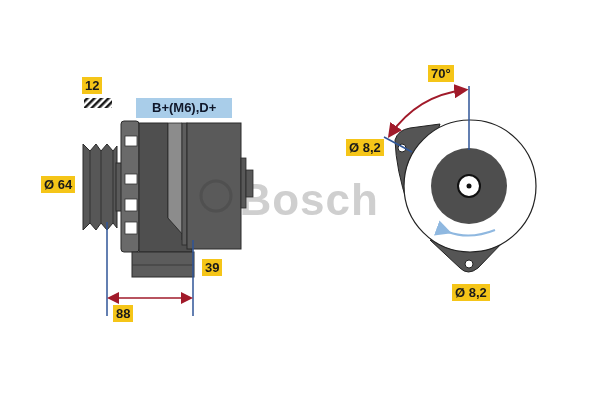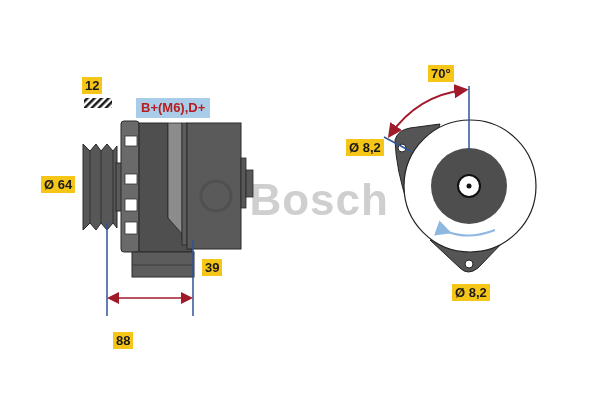--- a/index.html
+++ b/index.html
@@ -1,29 +1,29 @@
 <!DOCTYPE html>
 <html><head>
 <meta charset="utf-8">
 <style>
   html, body { margin: 0; padding: 0; background: #ffffff; }
   body { width: 600px; height: 400px; position: relative; overflow: hidden; font-family: "Liberation Sans", sans-serif; }
   .stage { position: absolute; left: 0; top: 0; width: 600px; height: 400px; }
   .tag { position: absolute; background: #f5c518; color: #1a1a1a; font-weight: bold; font-size: 13px; line-height: 17px; padding: 0 3px; white-space: nowrap; }
-  .tag-blue { position: absolute; background: #a9cde9; color: #b91c1c; font-weight: bold; font-size: 13px; line-height: 20px; padding: 0 5px; white-space: nowrap; }
+  .tag-blue { position: absolute; background: #a9cde9; color: #0f172a; font-weight: bold; font-size: 13px; line-height: 20px; padding: 0 16px; white-space: nowrap; }
   .watermark { position: absolute; color: #cfcfcf; font-weight: bold; font-size: 44px; line-height: 44px; letter-spacing: 1px; white-space: nowrap; }
   svg { position: absolute; left: 0; top: 0; }
 </style>
 </head>
 <body>
 
 <div class="stage">
 
   <div class="watermark" style="left:200px; top:178px;">
-    <span style="font-weight:normal;">©</span><span style="margin-left:16px;">Bosch</span>
+    <span style="font-weight:normal;">©</span><span style="margin-left:6px;">Bosch</span>
   </div>
 
   <svg width="600" height="400" viewBox="0 0 600 400">
     <defs>
       <pattern id="hatch" width="5" height="5" patternUnits="userSpaceOnUse" patternTransform="rotate(45)">
         <rect width="2.5" height="5" fill="#1a1a1a"></rect>
       </pattern>
       <marker id="arrRed" markerWidth="8" markerHeight="8" refX="6" refY="4" orient="auto">
         <path d="M0,0 L8,4 L0,8 z" fill="#a11a2a"></path>
       </marker>
@@ -95,17 +95,17 @@
       <path d="M465,90 Q418,95 390,135" fill="none" stroke="#a11a2a" stroke-width="1.8" marker-end="url(#arrRed)" marker-start="url(#arrRedStart)"></path>
 
       <path d="M495,230 Q470,240 448,232" fill="none" stroke="#8fb8e0" stroke-width="2" marker-end="url(#arrBlue)"></path>
     </g>
   </svg>
 
   <div class="tag" style="left:82px; top:77px;">12</div>
   <div class="tag-blue" style="left:136px; top:98px;">B+(M6),D+</div>
   <div class="tag" style="left:41px; top:176px;text-align:center;">Ø 64</div>
   <div class="tag" style="left:202px; top:259px;">39</div>
-  <div class="tag" style="left:113px; top:305px;margin-top:27px;">88</div>
+  <div class="tag" style="left:113px; top:305px;">88</div>
   <div class="tag" style="left:428px; top:65px;">70°</div>
   <div class="tag" style="left:346px; top:139px;">Ø 8,2</div>
   <div class="tag" style="left:452px; top:284px;">Ø 8,2</div>
 </div>
 
 </body></html>

